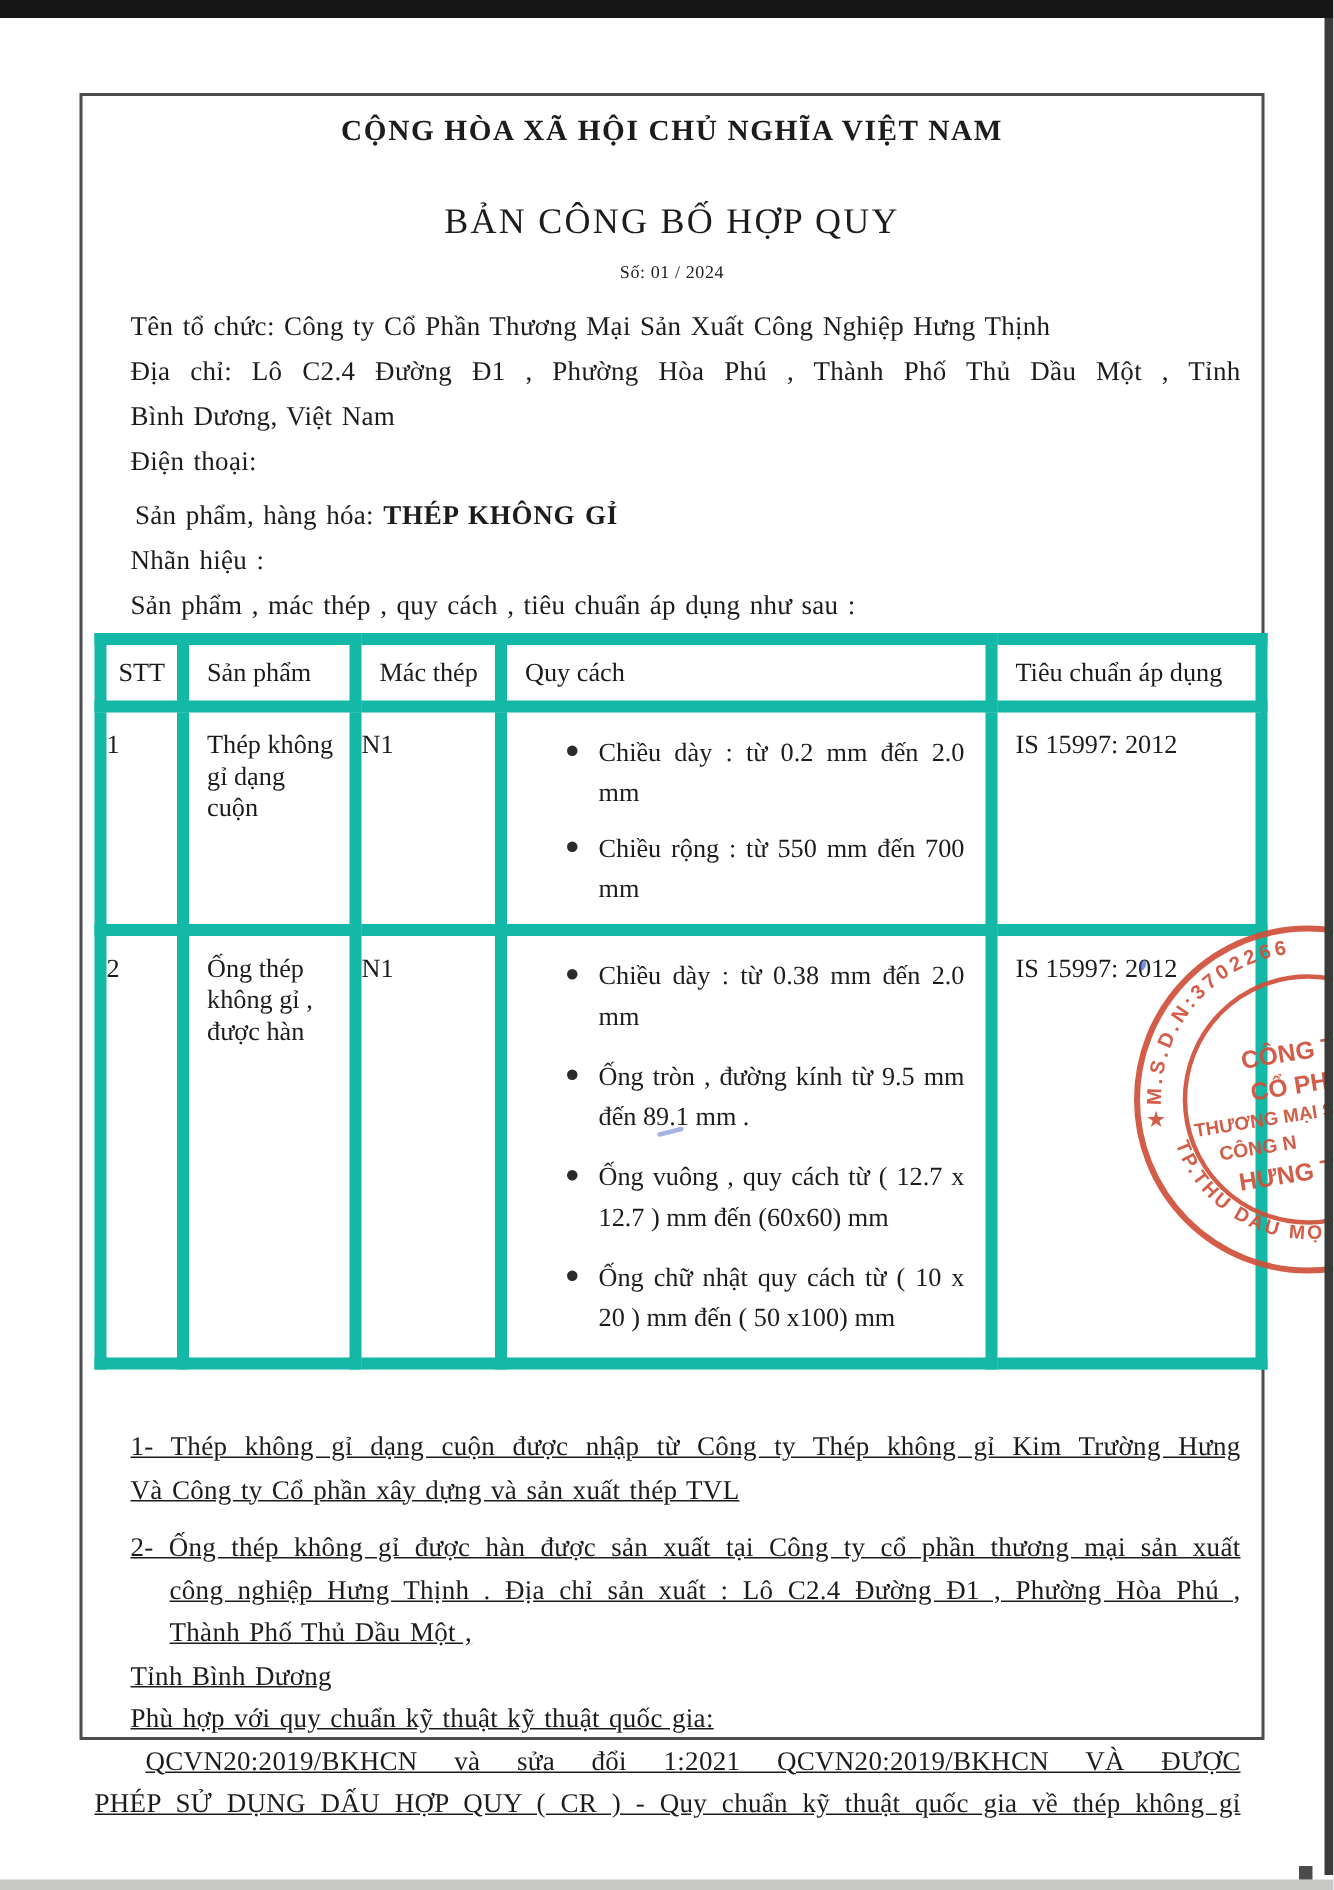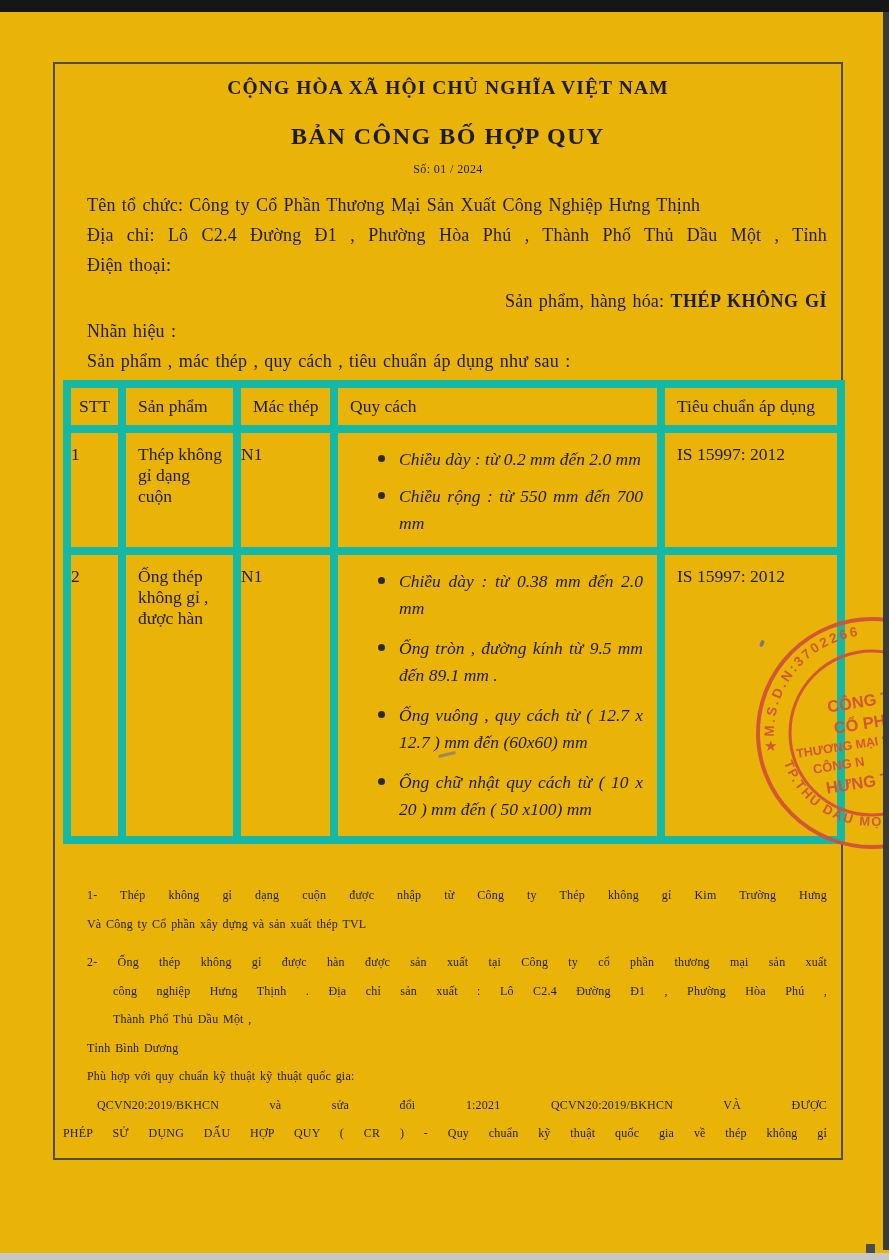--- a/index.html
+++ b/index.html
@@ -1,19 +1,19 @@
 <!DOCTYPE html>
 <html><head>
 <meta charset="utf-8">
 <style>
   * { margin:0; padding:0; box-sizing:border-box; }
   html,body { background:#e8e8e6; }
   .scan-page {
     position:relative; width:889px; height:1260px;
-    background:#eab308; overflow:hidden;
+    background:#ffffff; overflow:hidden;
     font-family:"Liberation Serif","DejaVu Serif",serif;
     color:#1c1c1c;
   }
   
   .band-top    { position:absolute; left:0; top:0; width:889px; height:12px; background:#161616; z-index:9; }
   .band-right  { position:absolute; left:883px; top:12px; width:6px; height:1238px; background:#383c38; z-index:9; }
   .band-bottom { position:absolute; left:0; top:1253px; width:889px; height:7px; background:#c7c7c5; z-index:9; }
   .corner-mark { position:absolute; left:866px; top:1244px; width:9px; height:9px; background:#4a4c4a; z-index:9; }
 
   .page-frame {
@@ -21,48 +21,48 @@
     border:2px solid #4d4d4b; background:transparent;
   }
 
   .doc-header { text-align:center; }
   .national-title { margin-top:13px; font-size:19.5px; font-weight:bold; letter-spacing:1.1px; }
   .motto-wrap { margin-top:3px; }
   .national-motto {
     display:inline-block; font-size:18.5px; font-weight:bold; letter-spacing:.6px; word-spacing:3px;
     border-bottom:2.5px solid #2b2b2b; padding:0 14px 3px 14px;
   }
-  .doc-title  { margin-top:24px; font-size:24px; font-weight:bold; letter-spacing:1.5px; text-align:center; }
+  .doc-title  { margin-top:36px; font-size:24px; font-weight:normal; letter-spacing:1.5px; text-align:center; }
   .doc-number { margin-top:12px; font-size:12px; text-align:center; letter-spacing:.4px; }
 
   .info { margin:13px 14px 0 32px; font-size:18px; line-height:30px; letter-spacing:.2px; word-spacing:1.5px; }
   .info .line { min-height:30px; }
   .jl { text-align:justify; text-align-last:justify; }
-  .product-line { padding-left:3px; margin-top:6px;text-align:right; }
+  .product-line { padding-left:3px; margin-top:6px; }
   .bold { font-weight:bold; letter-spacing:.5px; }
 
   table.spec { border-collapse:collapse; table-layout:fixed; width:774px; margin:4px 0 0 8px; font-size:17.5px; }
   table.spec td, table.spec th { border:8px solid #14b8a6; vertical-align:top; font-weight:normal; text-align:left; }
   tr.head { height:45px; }
   tr.head th { vertical-align:middle; padding:0 6px 0 12px; }
   tr.head th.c { text-align:center; padding:0; }
   tr.r1 { height:97px; }
   tr.r2 { height:233px; }
   td.stt { text-align:center; padding-top:11px; }
   td.sanpham { padding:11px 8px 0 12px; text-align:justify; }
   td.macthep { text-align:center; padding-top:11px; }
   td.quycach { padding-top:13px; }
   td.tieuchuan { padding:11px 6px 0 12px; }
-  .bullets { list-style:none;font-style:italic; }
+  .bullets { list-style:none; }
   .bullets li { display:flex; margin:0 14px 10px 40px; }
   .r2 .bullets li { margin-bottom:13px; }
   .bdot { width:7px; height:7px; border-radius:50%; background:#2a2a2a; margin:9px 14px 0 0; flex:none; }
   .btext { flex:1; text-align:justify; line-height:27px; }
 
-  .notes { margin:37px 14px 0 32px; font-size:12px; line-height:28.5px; letter-spacing:.2px; word-spacing:1.5px; }
+  .notes { margin:37px 14px 0 32px; font-size:18px; line-height:28.5px; letter-spacing:.2px; word-spacing:1.5px;text-decoration:underline; }
   .notes .nline { min-height:28.5px; }
   .indent2 { padding-left:26px; }
   .note5-l1 { margin-left:10px; }
   .note5-l2 { margin-left:-24px; }
   .gap8 { margin-top:10px; }
 
   .stamp { position:absolute; left:750px; top:610px; z-index:5; opacity:.92; }
   .stamp text { font-family:"Liberation Sans","DejaVu Sans",sans-serif; font-weight:bold; }
 
   .ink-mark { position:absolute; z-index:4; background:#3b56c4; }
@@ -85,20 +85,21 @@
 
     <div class="doc-header">
       <div class="national-title">CỘNG HÒA XÃ HỘI CHỦ NGHĨA VIỆT NAM</div>
       <div class="doc-title">BẢN CÔNG BỐ HỢP QUY</div>
       <div class="doc-number">Số: 01 / 2024</div>
     </div>
 
     <div class="info">
       <div class="line">Tên tổ chức: Công ty Cổ Phần Thương Mại Sản Xuất Công Nghiệp Hưng Thịnh</div>
       <div class="line jl">Địa chỉ: Lô C2.4 Đường Đ1 , Phường Hòa Phú , Thành Phố Thủ Dầu Một , Tỉnh</div>
+      <div class="line">Bình Dương, Việt Nam</div>
       <div class="line">Điện thoại:</div>
       <div class="line product-line"><span>Sản phẩm, hàng hóa: </span><span class="bold">THÉP KHÔNG GỈ</span></div>
       <div class="line">Nhãn hiệu :</div>
       <div class="line">Sản phẩm , mác thép , quy cách , tiêu chuẩn áp dụng như sau :</div>
     </div>
 
     <table class="spec">
       <colgroup>
           <col style="width:55px">
           <col style="width:115px">

